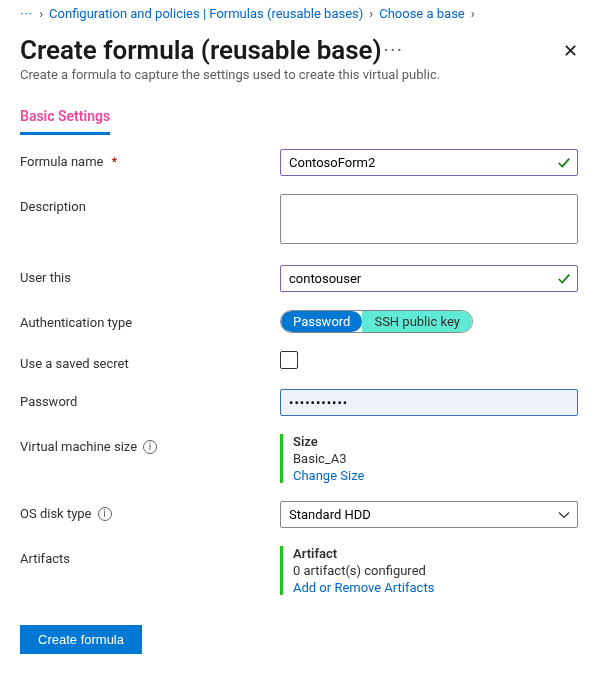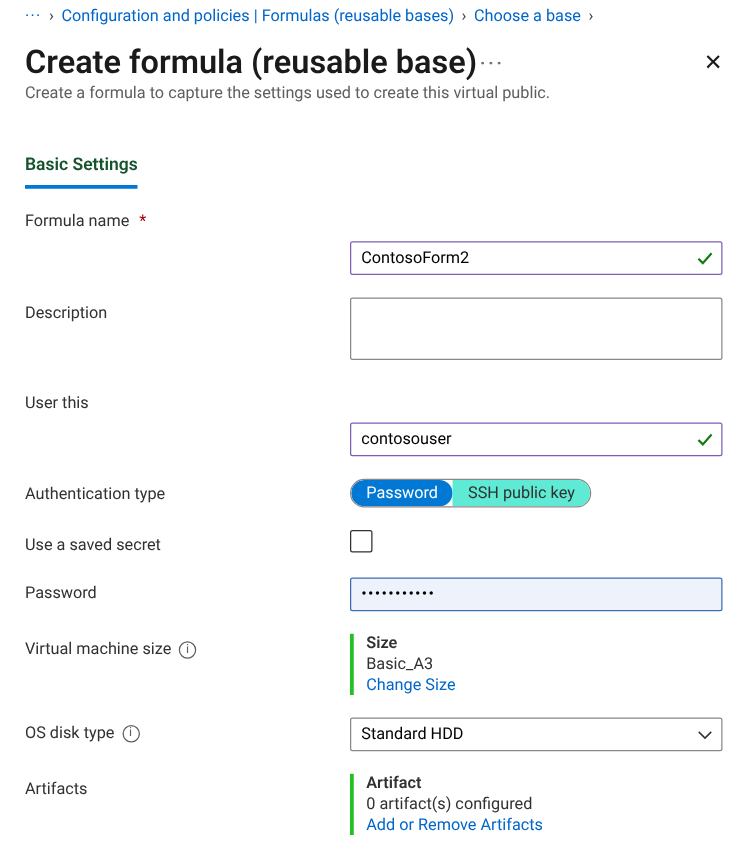--- a/index.html
+++ b/index.html
@@ -37,21 +37,21 @@
   .close-x {
     font-size: 18px; font-weight: 300; color: #1b1a19; cursor: pointer;
   }
   .subtitle {
     font-size: 13px; color: #605e5c; margin-top: 2px; margin-bottom: 26px;
   }
 
   
   .tabs { display: flex; gap: 28px; border-bottom: 0 solid transparent; margin-bottom: 14px; }
   .tab {
-    padding-bottom: 8px; font-size: 14px; cursor: pointer; color: #14532d; margin-top: 16px;
+    padding-bottom: 8px; font-size: 14px; cursor: pointer; color: #ec4899;
   }
   .tab.active {
     font-weight: 600; border-bottom: 3px solid #0078d4;
   }
 
   
   .form-row {
     display: flex; align-items: flex-start;
     margin-bottom: 18px;
   }
@@ -68,21 +68,21 @@
     width: 100%;
     border: 1px solid #8a8886;
     border-radius: 2px;
     padding: 5px 8px;
     font-family: inherit; font-size: 13px;
     background: #fff;
   }
   .txt-input.valid { border-color: #7c5fb3; padding-right: 28px; }
   .txt-area { height: 50px; resize: none; }
 
-  .input-wrap { position: relative; margin-top: 28px; }
+  .input-wrap { position: relative; }
   .check-icon {
     position: absolute; right: 7px; top: 50%; transform: translateY(-50%);
     color: #107c10; font-weight: 700; font-size: 14px; pointer-events: none;
   }
   .check-icon svg { width: 14px; height: 14px; display:block; }
 
   
   .pill-group {
     display: inline-flex;
     border: 1px solid #8a8886;

